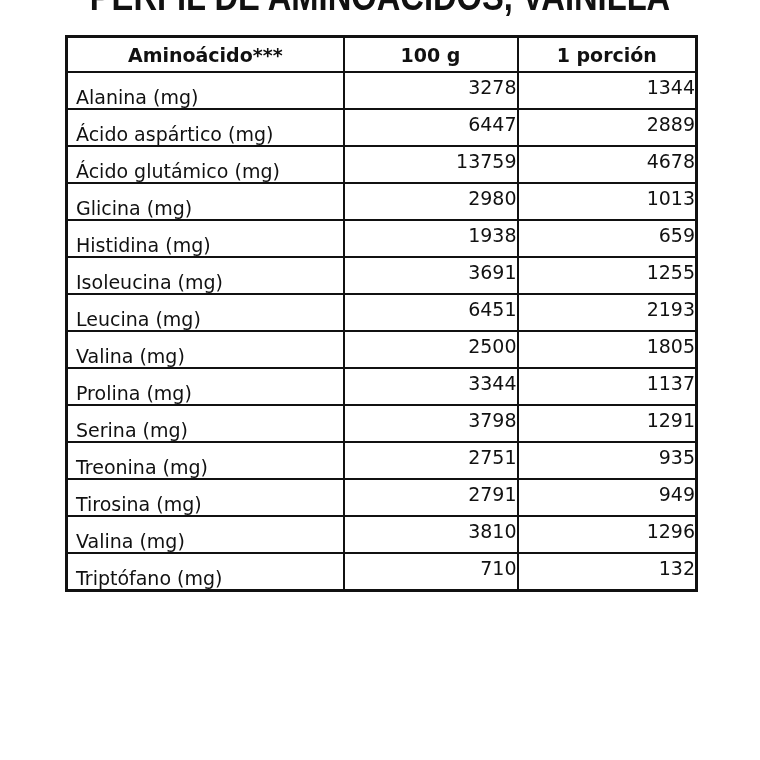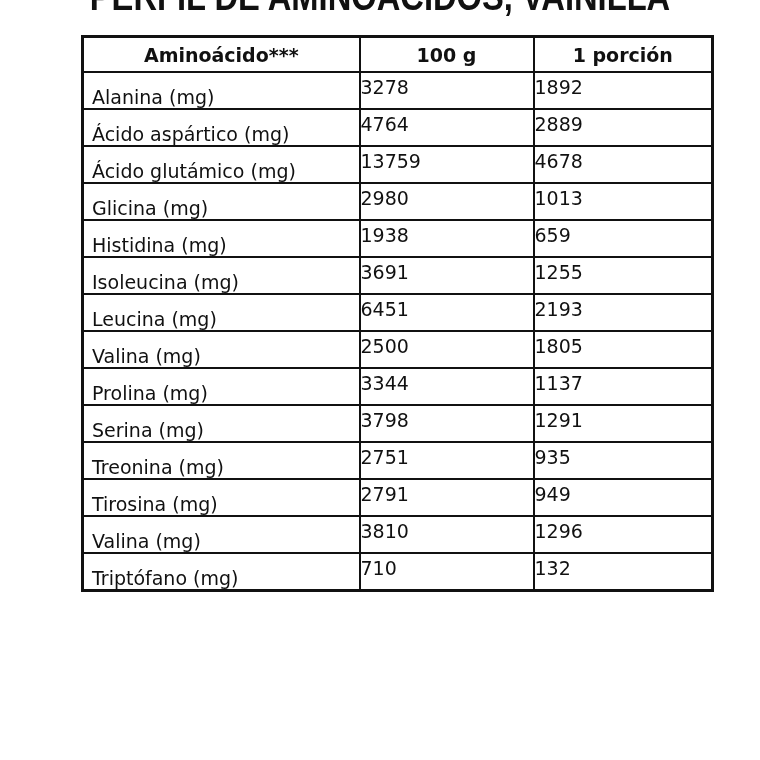--- a/index.html
+++ b/index.html
@@ -4,30 +4,30 @@
 <style>
   html, body { margin: 0; padding: 0; background: #ffffff; }
   body { width: 760px; height: 760px; position: relative; overflow: hidden; font-family: "DejaVu Sans", sans-serif; color: #111; }
   .title {
     position: absolute; left: 0; width: 760px; top: -24px; text-align: center;
     font-family: "Liberation Sans", sans-serif; font-weight: bold; font-size: 38px;
     letter-spacing: 0px; transform: scaleX(0.86); transform-origin: center;
     color: #111; white-space: nowrap;
   }
   table.amino {
-    position: absolute; left: 81px; top: 35px; width: 630px;
+    position: absolute; left: 65px; top: 35px; width: 630px;
     border-collapse: collapse; border: 3px solid #111;
     table-layout: fixed;
   }
   table.amino th, table.amino td {
     border: 2px solid #111; height: 32px; padding: 0; font-size: 19px;
   }
   table.amino th { height: 33px; font-weight: bold; font-size: 19px; text-align: center; }
   table.amino td.name { text-align: left; padding-left: 8px; vertical-align: bottom; padding-bottom: 0px; white-space: nowrap; }
-  table.amino td.num { text-align: left; vertical-align: top; padding-top: 3px; }
+  table.amino td.num { text-align: right; vertical-align: top; padding-top: 3px; }
   col.c1 { width: 277px; }
   col.c2 { width: 174px; }
   col.c3 { width: 179px; }
 </style>
 </head>
 <body>
 
 <div class="title">PERFIL DE AMINOÁCIDOS, VAINILLA</div>
 
 <table class="amino">
@@ -40,25 +40,25 @@
     <tr>
       <th>Aminoácido***</th>
       <th>100 g</th>
       <th>1 porción</th>
     </tr>
   </thead>
   <tbody>
     <tr>
         <td class="name">Alanina (mg)</td>
         <td class="num">3278</td>
-        <td class="num">1892</td>
+        <td class="num">1344</td>
       </tr>
     <tr>
         <td class="name">Ácido aspártico (mg)</td>
-        <td class="num">4764</td>
+        <td class="num">6447</td>
         <td class="num">2889</td>
       </tr>
     <tr>
         <td class="name">Ácido glutámico (mg)</td>
         <td class="num">13759</td>
         <td class="num">4678</td>
       </tr>
     <tr>
         <td class="name">Glicina (mg)</td>
         <td class="num">2980</td>

